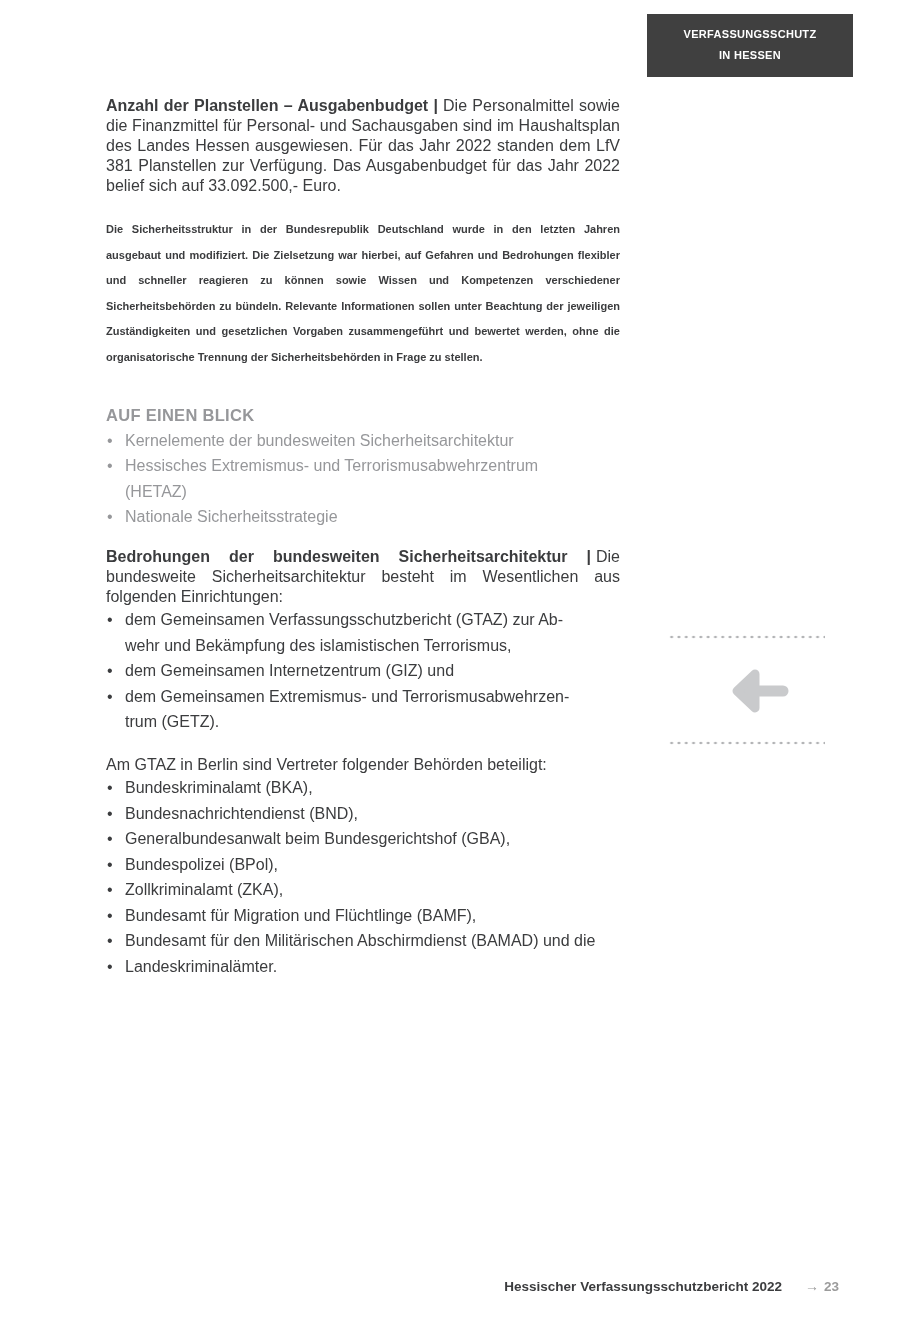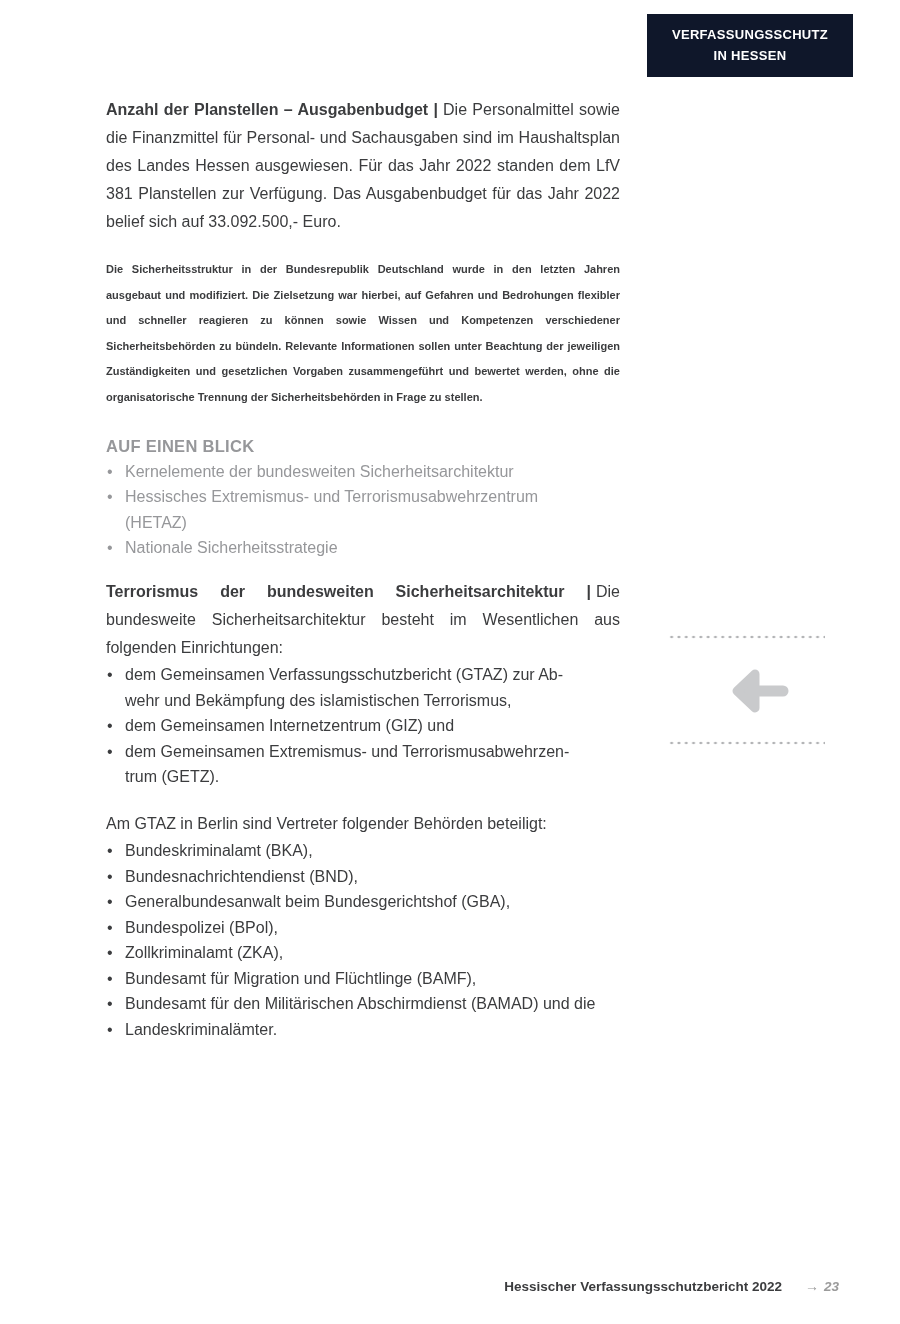--- a/index.html
+++ b/index.html
@@ -5,41 +5,41 @@
   html,body{margin:0;padding:0;background:#ffffff;}
   body{
     width:900px;height:1324px;position:relative;overflow:hidden;
     font-family:"Liberation Sans", sans-serif;color:#3b3c3e;
   }
   .page{position:relative;width:900px;height:1324px;background:#fff;}
 
   
   .tag-box{
     position:absolute;left:647px;top:14px;width:206px;height:63px;
-    background:#0f172a;color:#ffffff;font-weight:bold;font-size:13px;
+    background:#404040;color:#ffffff;font-weight:bold;font-size:11px;
     line-height:21px;text-align:center;letter-spacing:.3px;
     white-space:pre-line;box-sizing:border-box;padding-top:10px;
   }
 
   
   .col{position:absolute;left:106px;top:96px;width:514px;}
-  .para{margin:0;font-size:16px;line-height:28px;text-align:justify;}
+  .para{margin:0;font-size:16px;line-height:20px;text-align:justify;}
   .para .lead{font-weight:bold;margin-right:5px;}
 
   .heading-block{margin-top:62px;}
   .rule-top{height:2px;background:#858588;margin:0 17px;}
   .heading-block h1{
     margin:7px 0 11px;font-size:19px;line-height:24px;font-weight:bold;
     letter-spacing:.2px;text-align:center;white-space:pre-line;color:#3b3c3e;
   }
   .rule-bottom{height:1px;background:#9b9b9c;width:244px;margin:0 auto;}
 
   .bold-para{margin-top:21px;font-weight:bold;font-size:11px;line-height:25.6px;}
 
-  .glance{margin-top:22px;color:#96979a;}
+  .glance{margin-top:31px;color:#96979a;}
   .glance-title{font-weight:bold;font-size:16.5px;line-height:26px;letter-spacing:.3px;}
 
   ul.list{list-style:none;margin:0;padding:0;font-size:16px;line-height:25.6px;}
   ul.list li{position:relative;padding-left:19px;white-space:pre-line;text-align:left;}
   ul.list li::before{content:"\2022";position:absolute;left:1px;top:0;}
 
   .kern-para{margin-top:17px;}
   .gtaz-intro{margin-top:20px;text-align:left;}
 
   
@@ -53,21 +53,21 @@
   .arrow-wrap svg{transform:translateX(12px);}
 
   
   .footer{
     position:absolute;top:1277px;right:61px;display:flex;align-items:baseline;gap:23px;
     font-size:13.5px;line-height:18px;
   }
   .footer-title{font-weight:bold;color:#3b3c3e;}
   .footer-pagewrap{display:flex;align-items:baseline;gap:5px;color:#9b9b9b;}
   .footer-arrow{font-size:14px;}
-  .footer-page{font-weight:bold;font-style:italic;}
+  .footer-page{font-weight:bold;}
 </style>
 </head>
 <body>
 
 <div class="page">
 
   <div class="tag-box">VERFASSUNGSSCHUTZ
 IN HESSEN</div>
 
   <div class="col">
@@ -83,21 +83,21 @@
       <div class="glance-title">AUF EINEN BLICK</div>
       <ul class="list glance-list">
           <li>Kernelemente der bundesweiten Sicherheitsarchitektur</li>
           <li>Hessisches Extremismus- und Terrorismusabwehrzentrum
 (HETAZ)</li>
           <li>Nationale Sicherheitsstrategie</li>
         </ul>
     </div>
 
     <p class="para kern-para">
-      <strong class="lead">Terrorismus der bundesweiten Sicherheitsarchitektur |</strong><span>Die bundesweite Sicherheitsarchitektur besteht im Wesentlichen aus folgenden Einrichtungen:</span>
+      <strong class="lead">Bedrohungen der bundesweiten Sicherheitsarchitektur |</strong><span>Die bundesweite Sicherheitsarchitektur besteht im Wesentlichen aus folgenden Einrichtungen:</span>
     </p>
 
     <ul class="list dark-list">
         <li>dem Gemeinsamen Verfassungsschutzbericht (GTAZ) zur Ab-
 wehr und Bekämpfung des islamistischen Terrorismus,</li>
         <li>dem Gemeinsamen Internetzentrum (GIZ) und</li>
         <li>dem Gemeinsamen Extremismus- und Terrorismusabwehrzen-
 trum (GETZ).</li>
       </ul>
 

